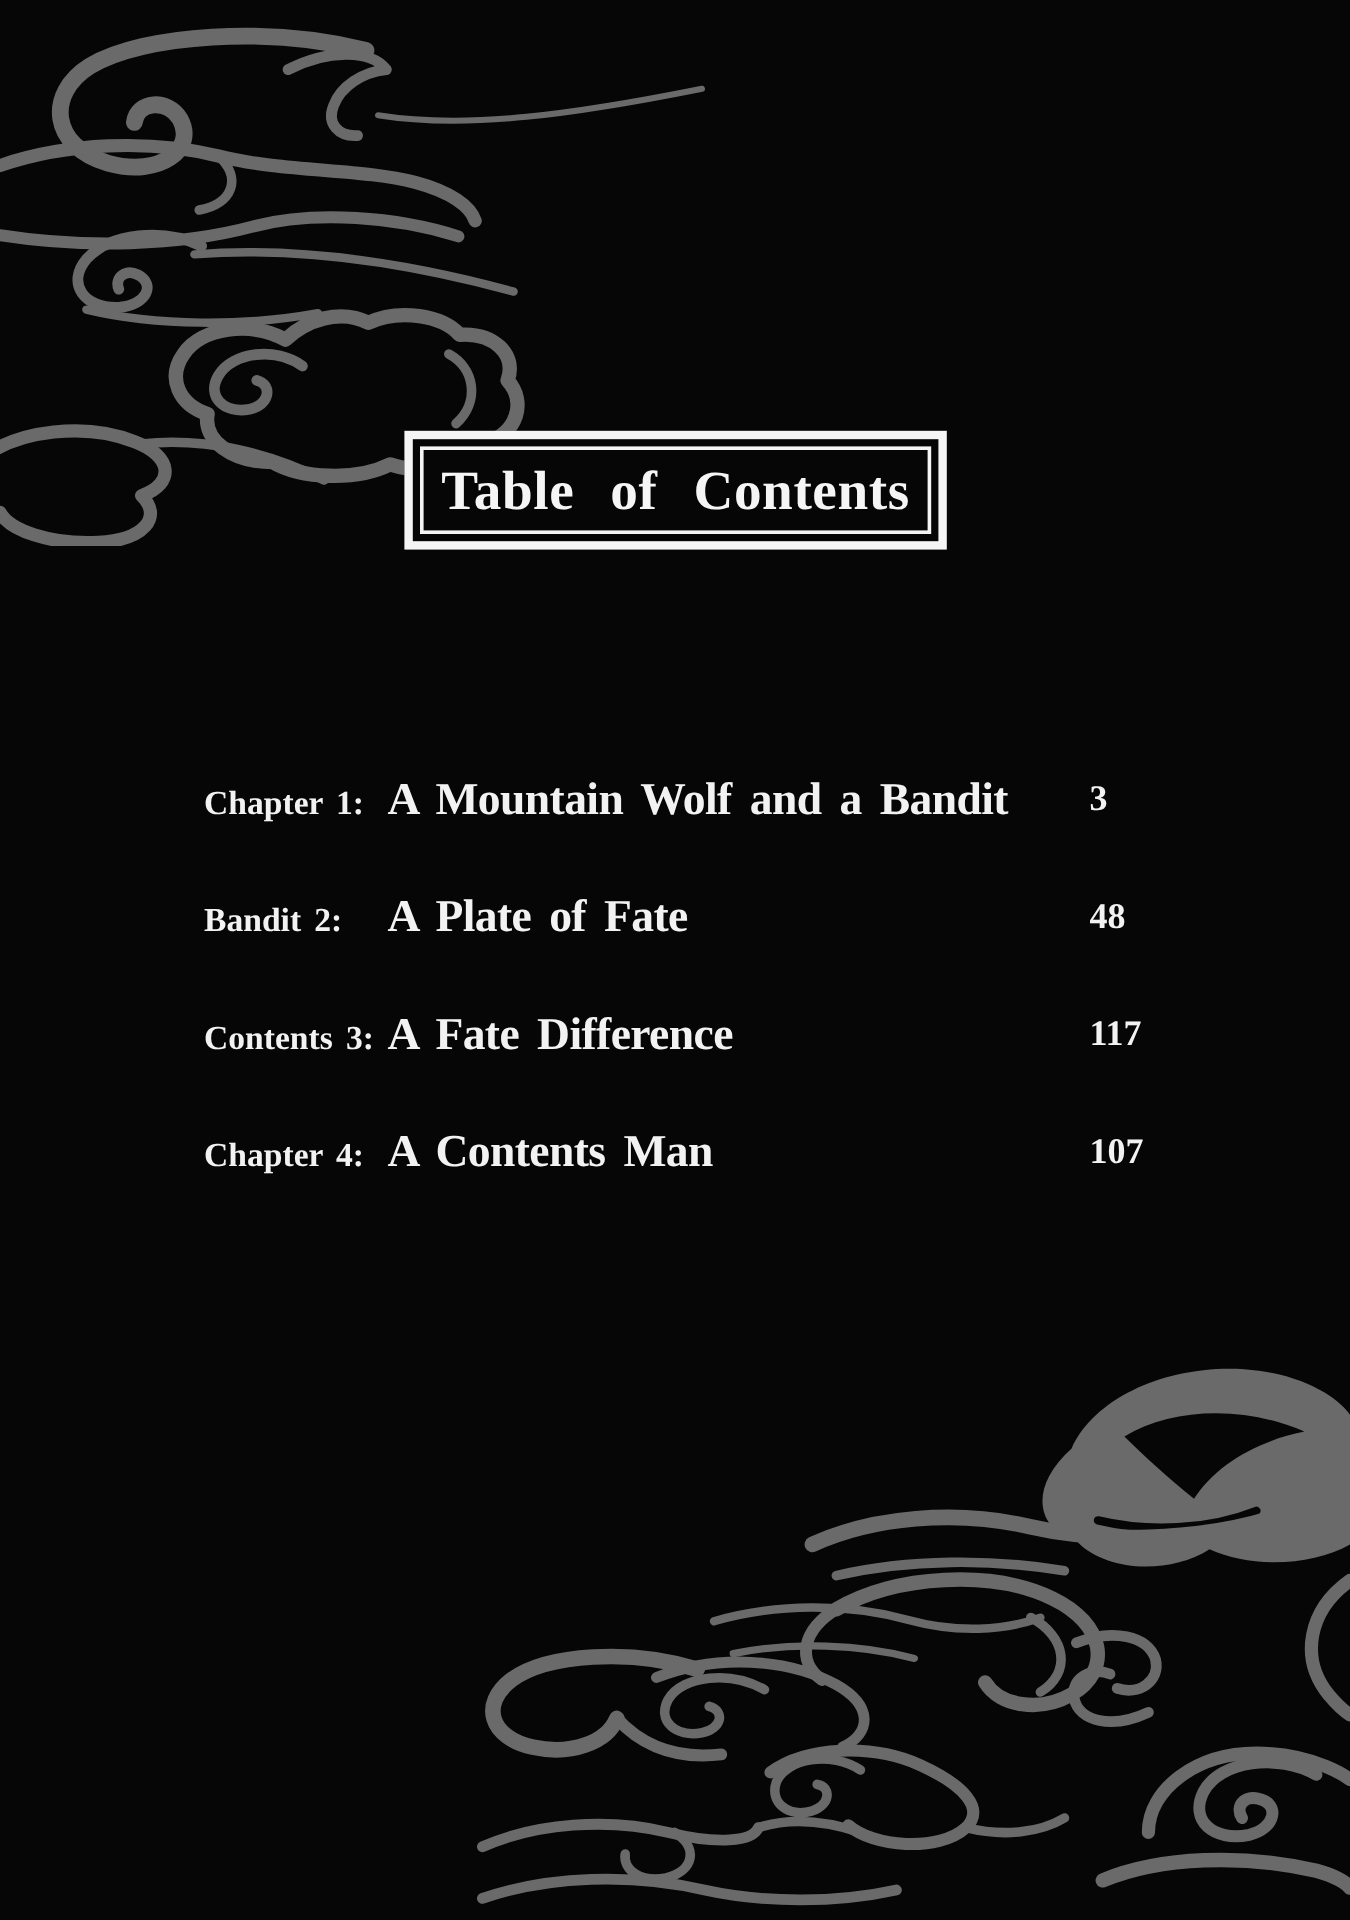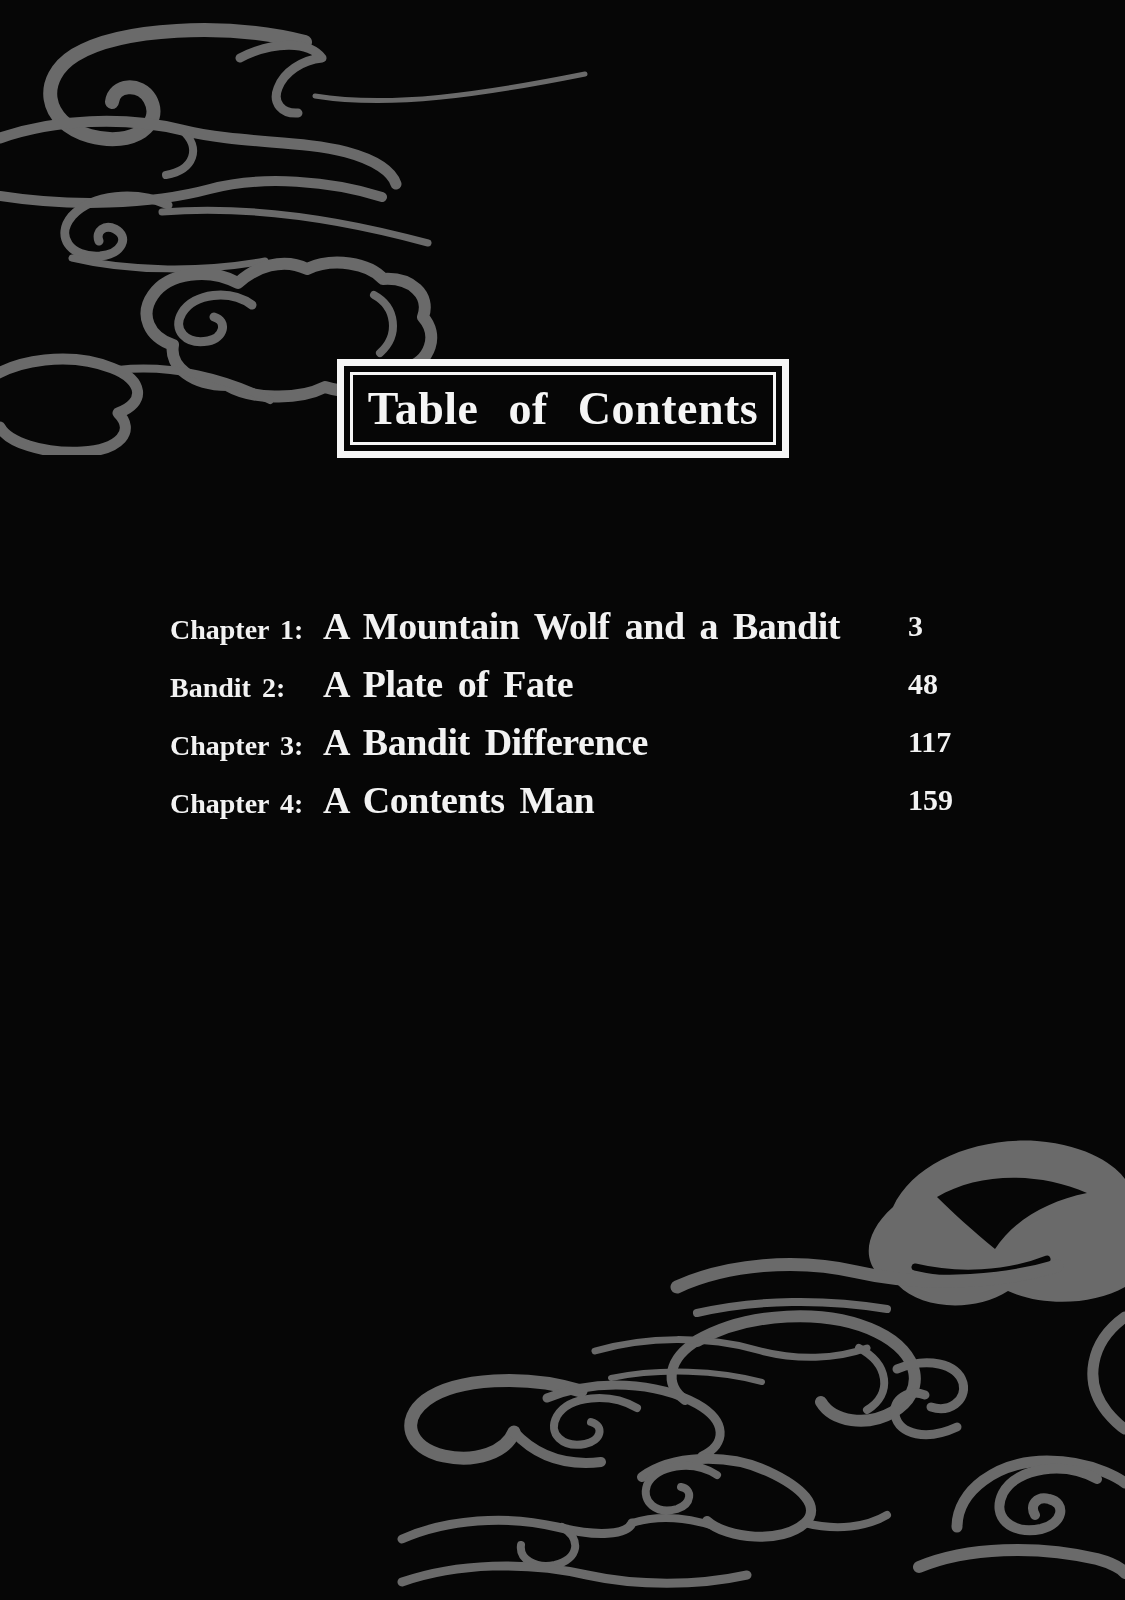--- a/index.html
+++ b/index.html
@@ -43,21 +43,21 @@
     font-size:46px;font-weight:bold;
     word-spacing:18px;letter-spacing:0.5px;
     white-space:nowrap;
   }
 
   .toc{
     position:absolute;left:170px;top:597px;width:840px;
     color:var(--text);
   }
   .toc .row{
-    position:relative;height:58px;line-height:58px;white-space:nowrap;
+    position:relative;height:58px;line-height:58px;white-space:nowrap;margin-top:40px;
   }
   .toc .ch{
     display:inline-block;width:153px;
     font-size:28px;font-weight:bold;word-spacing:4px;
   }
   .toc .t{
     font-size:38px;font-weight:bold;
     word-spacing:6px;letter-spacing:-0.5px;
   }
   .toc .pg{
@@ -126,22 +126,22 @@
   <div class="toc">
     <div class="row">
       <span class="ch">Chapter 1:</span><span class="t">A Mountain Wolf and a Bandit</span>
       <span class="pg">3</span>
     </div>
     <div class="row">
       <span class="ch">Bandit 2:</span><span class="t">A Plate of Fate</span>
       <span class="pg">48</span>
     </div>
     <div class="row">
-      <span class="ch">Chapter 3:</span><span class="t">A Bandit Difference</span>
+      <span class="ch">Contents 3:</span><span class="t">A Fate Difference</span>
       <span class="pg">117</span>
     </div>
     <div class="row">
       <span class="ch">Chapter 4:</span><span class="t">A Contents Man</span>
-      <span class="pg">159</span>
+      <span class="pg">107</span>
     </div>
   </div>
 
 </div>
 
 </body></html>

